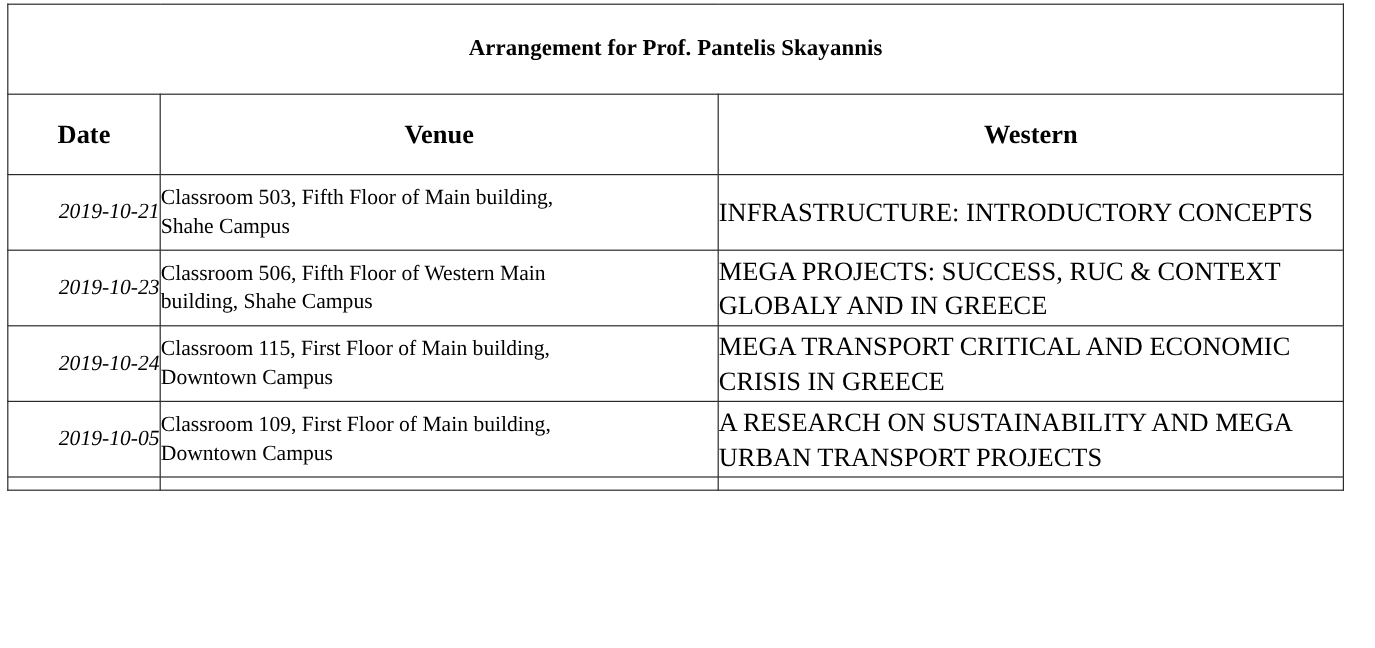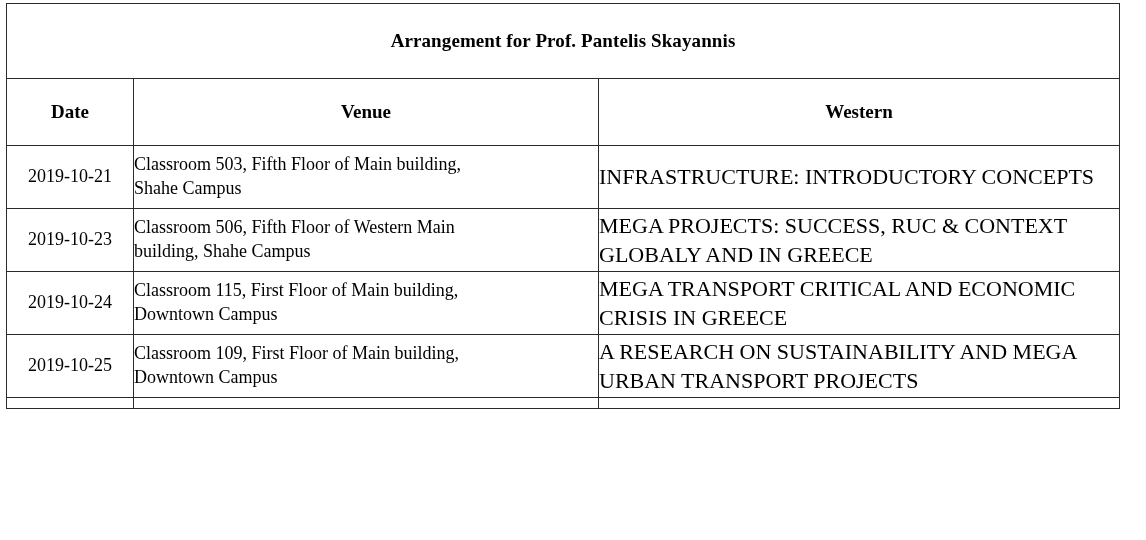--- a/index.html
+++ b/index.html
@@ -36,34 +36,35 @@
   .title-cell {
     text-align: center;
     font-weight: bold;
     font-size: 19px;
     height: 74px;
     letter-spacing: 0.1px;
   }
   .hdr {
     text-align: center;
     font-weight: bold;
-    font-size: 19px;
+    font-size: 22px;
     height: 66px;
   }
   .col-date { width: 127px; }
   .col-venue { width: 465px; }
   .col-topics { width: 521px; }
 
   .row-cell {
     height: 62px;
   }
   .date-cell {
-    text-align: center;
+    text-align: right;
     font-size: 18px;
     line-height: 1.3;
+    font-style: italic;
   }
   .venue-cell {
     text-align: left;
     font-size: 18px;
     line-height: 1.32;
     padding: 0 8px;
   }
   .topics-cell {
     text-align: left;
     font-size: 22px;
@@ -129,21 +130,21 @@
           <span class="ln">Classroom 115, First Floor of Main building,</span>
           <span class="ln">Downtown Campus</span>
         </td>
         <td class="row-cell topics-cell">
           <span class="ln">MEGA TRANSPORT CRITICAL  AND ECONOMIC</span>
           <span class="ln">CRISIS IN GREECE</span>
         </td>
       </tr>
 
       <tr>
-        <td class="row-cell date-cell">2019-10-25</td>
+        <td class="row-cell date-cell">2019-10-05</td>
         <td class="row-cell venue-cell">
           <span class="ln">Classroom 109, First Floor of Main building,</span>
           <span class="ln">Downtown Campus</span>
         </td>
         <td class="row-cell topics-cell">
           <span class="ln">A RESEARCH ON SUSTAINABILITY AND MEGA</span>
           <span class="ln">URBAN TRANSPORT PROJECTS</span>
         </td>
       </tr>
 

